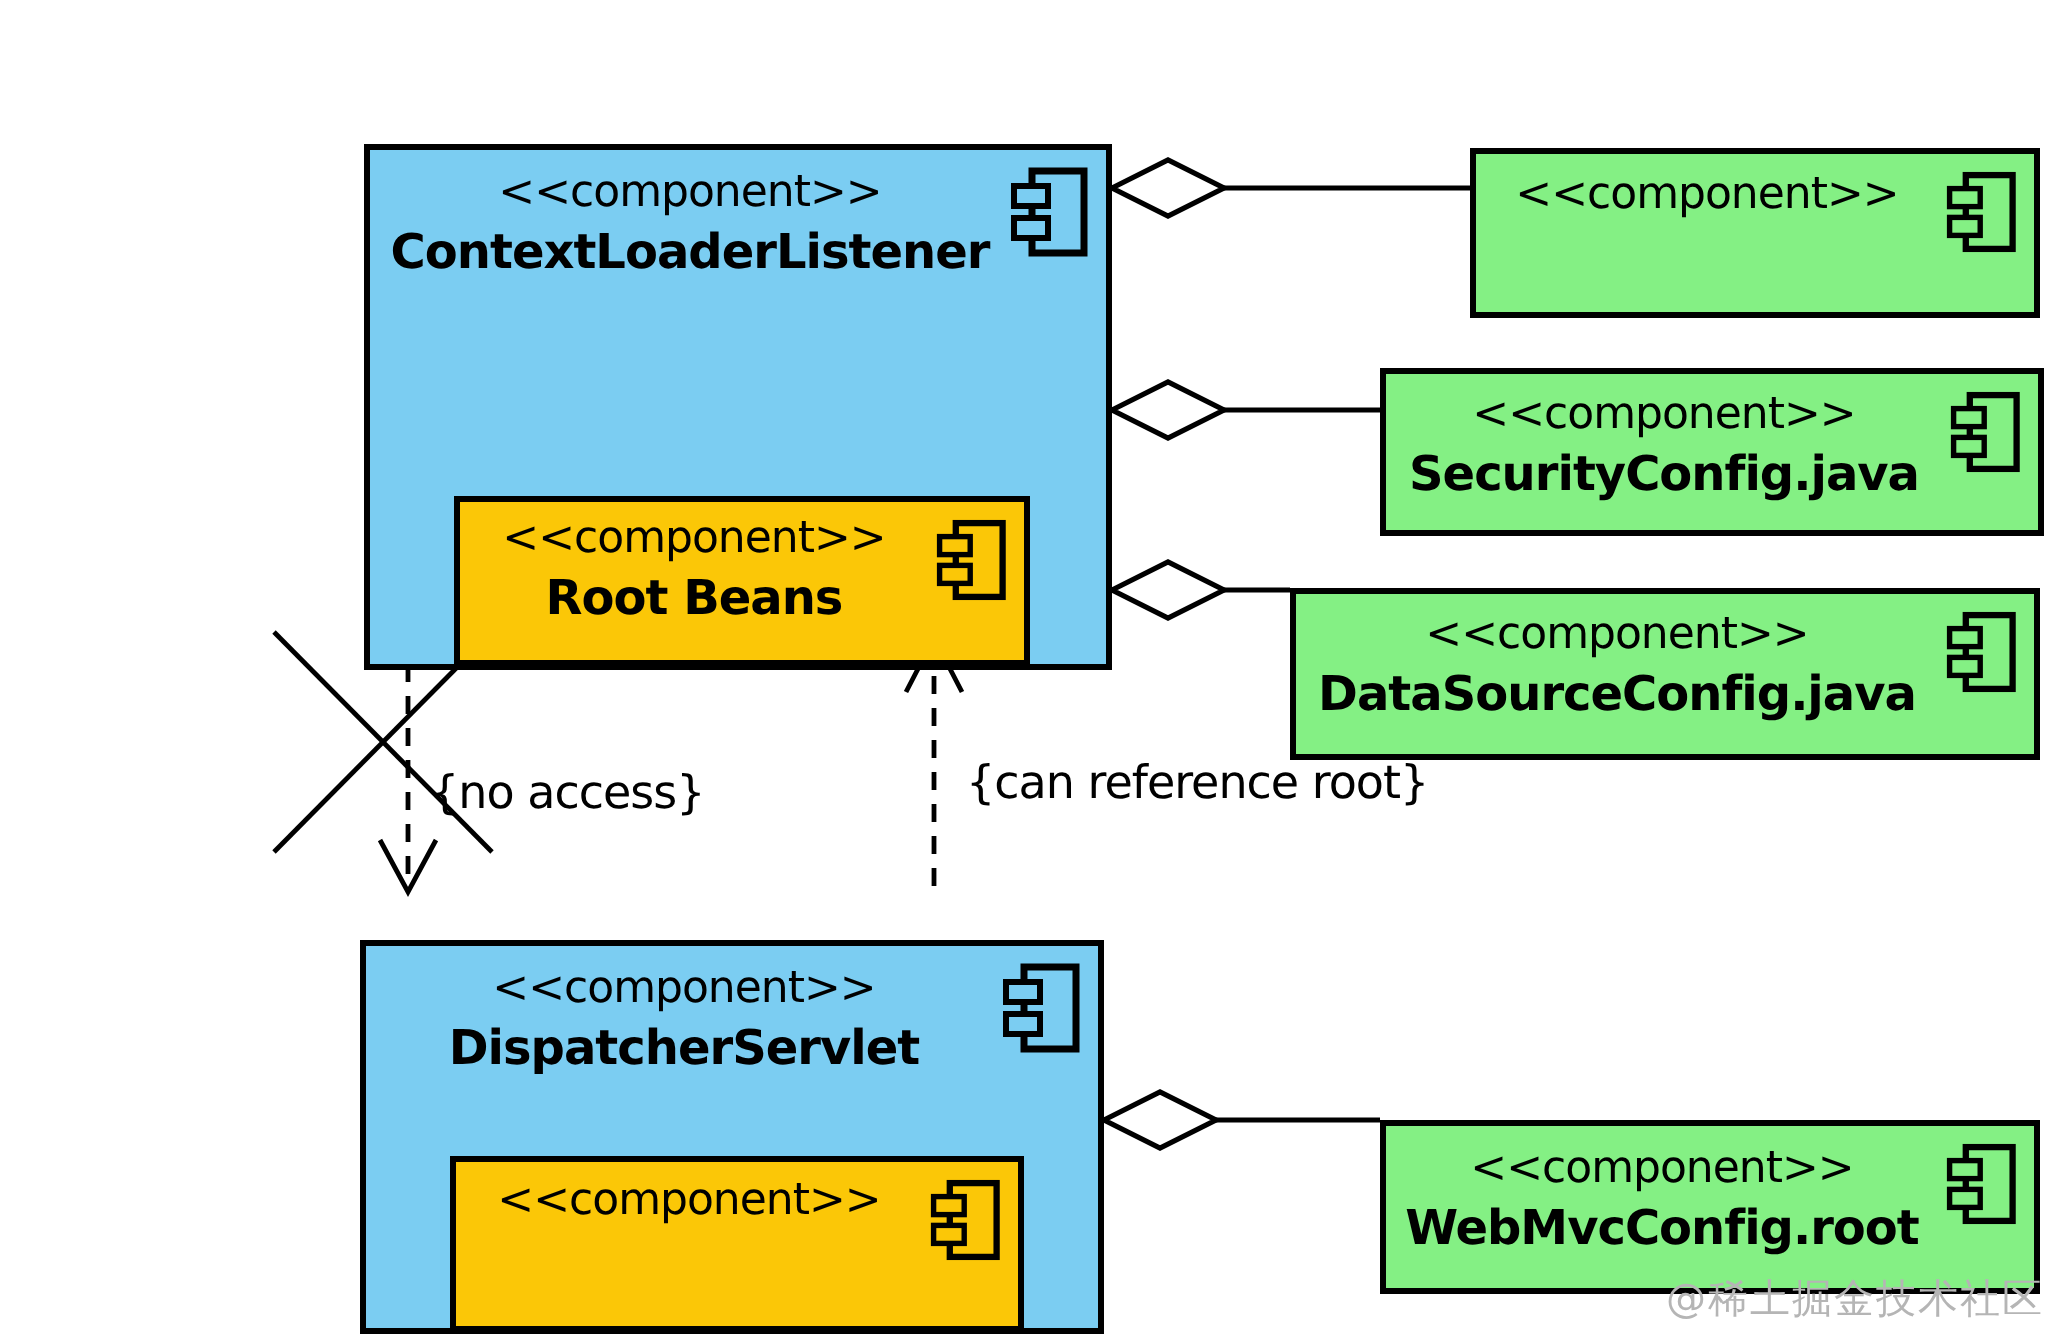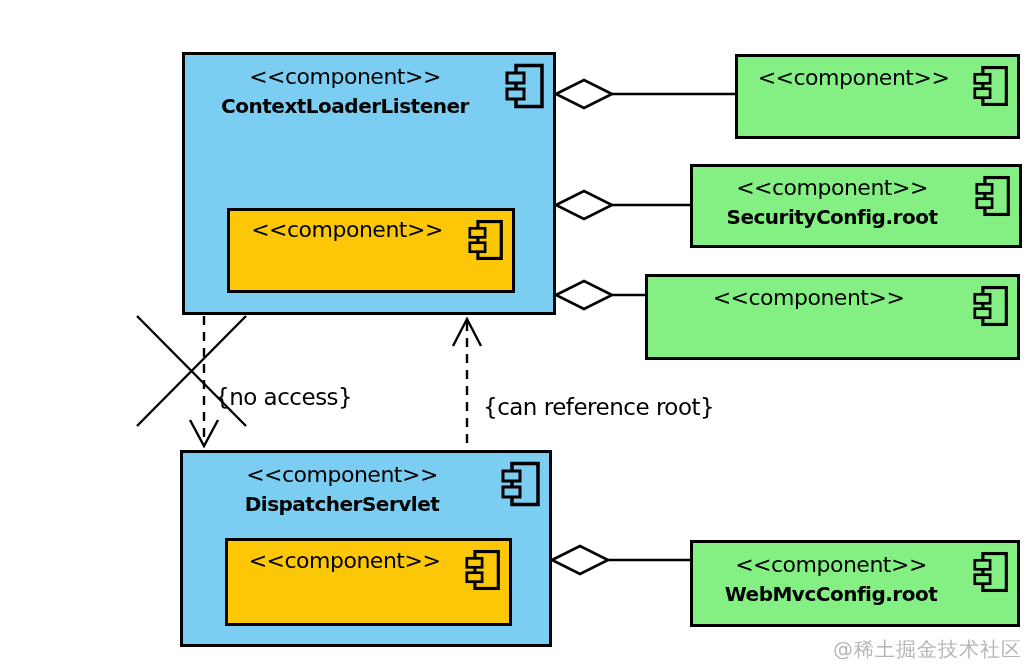--- a/index.html
+++ b/index.html
@@ -1,27 +1,27 @@
 <!DOCTYPE html>
 <html><head>
 <meta charset="utf-8">
 <style>
   html,body{margin:0;padding:0;background:#fff;}
   #canvas{
     position:relative;width:1030px;height:667px;background:#ffffff;overflow:hidden;
     font-family:"DejaVu Sans","Liberation Sans",sans-serif;color:#000;
   }
-  .comp{position:absolute;border:3px solid #000;box-sizing:border-box;}
+  .comp{position:absolute;border:3px solid #000;box-sizing:border-box;margin-top:20px;}
   .blue{background:#7bcdf2;}
   .green{background:#84f084;}
   .orange{background:#fbc707;}
   .comp-head{padding-top:8px;text-align:center;}
   .pad-icon{padding-right:48px;}
   .stereo{font-size:22px;line-height:28px;letter-spacing:-0.5px;}
-  .cname{font-size:20px;font-weight:bold;line-height:30px;letter-spacing:-0.5px;}
+  .cname{font-size:24px;font-weight:bold;line-height:30px;letter-spacing:-0.5px;}
   .comp-icon{position:absolute;top:8px;right:8px;}
   .icon-body{fill:none;stroke:#000;stroke-width:3.5;}
   .icon-tab{stroke:#000;stroke-width:3;}
   .blue > .comp-icon .icon-tab{fill:#7bcdf2;}
   .green > .comp-icon .icon-tab{fill:#84f084;}
   .orange > .comp-icon .icon-tab{fill:#fbc707;}
   #connector-layer{position:absolute;left:0;top:0;width:1030px;height:667px;pointer-events:none;}
   .solid-line{stroke:#000;stroke-width:2.6;fill:none;}
   .diamond{fill:#ffffff;stroke:#000;stroke-width:2.6;}
   .dashed-line{stroke:#000;stroke-width:2.4;stroke-dasharray:9 7;fill:none;}
@@ -66,20 +66,21 @@
     </div>
     <svg class="comp-icon" width="40" height="46" viewBox="0 0 40 46">
       <rect class="icon-body" x="11" y="2.5" width="26" height="41"></rect>
       <rect class="icon-tab" x="2" y="10" width="17" height="10"></rect>
       <rect class="icon-tab" x="2" y="26" width="17" height="10"></rect>
     </svg>
 
     <div class="comp orange" style="left:42px;top:153px;width:288px;height:85px">
       <div class="comp-head pad-icon" style="padding-top:5px">
         <div class="stereo">&lt;&lt;component&gt;&gt;</div>
+        <div class="cname">Root Beans</div>
       </div>
       <svg class="comp-icon" width="36" height="42" viewBox="0 0 40 46">
         <rect class="icon-body" x="11" y="2.5" width="26" height="41"></rect>
         <rect class="icon-tab" x="2" y="10" width="17" height="10"></rect>
         <rect class="icon-tab" x="2" y="26" width="17" height="10"></rect>
       </svg>
     </div>
   </div>
 
   <div class="comp blue" style="left:180px;top:450px;width:372px;height:197px">
@@ -112,32 +113,33 @@
     <svg class="comp-icon" width="36" height="42" viewBox="0 0 40 46">
       <rect class="icon-body" x="11" y="2.5" width="26" height="41"></rect>
       <rect class="icon-tab" x="2" y="10" width="17" height="10"></rect>
       <rect class="icon-tab" x="2" y="26" width="17" height="10"></rect>
     </svg>
   </div>
 
   <div class="comp green" style="left:690px;top:164px;width:332px;height:84px">
     <div class="comp-head pad-icon" style="padding-top:7px">
       <div class="stereo">&lt;&lt;component&gt;&gt;</div>
-      <div class="cname">SecurityConfig.root</div>
+      <div class="cname">SecurityConfig.java</div>
     </div>
     <svg class="comp-icon" width="36" height="42" viewBox="0 0 40 46">
       <rect class="icon-body" x="11" y="2.5" width="26" height="41"></rect>
       <rect class="icon-tab" x="2" y="10" width="17" height="10"></rect>
       <rect class="icon-tab" x="2" y="26" width="17" height="10"></rect>
     </svg>
   </div>
 
   <div class="comp green" style="left:645px;top:274px;width:375px;height:86px">
     <div class="comp-head pad-icon" style="padding-top:7px">
       <div class="stereo">&lt;&lt;component&gt;&gt;</div>
+      <div class="cname">DataSourceConfig.java</div>
     </div>
     <svg class="comp-icon" width="36" height="42" viewBox="0 0 40 46">
       <rect class="icon-body" x="11" y="2.5" width="26" height="41"></rect>
       <rect class="icon-tab" x="2" y="10" width="17" height="10"></rect>
       <rect class="icon-tab" x="2" y="26" width="17" height="10"></rect>
     </svg>
   </div>
 
   <div class="comp green" style="left:690px;top:540px;width:330px;height:87px">
     <div class="comp-head pad-icon" style="padding-top:8px">
@@ -145,17 +147,17 @@
       <div class="cname">WebMvcConfig.root</div>
     </div>
     <svg class="comp-icon" width="36" height="42" viewBox="0 0 40 46">
       <rect class="icon-body" x="11" y="2.5" width="26" height="41"></rect>
       <rect class="icon-tab" x="2" y="10" width="17" height="10"></rect>
       <rect class="icon-tab" x="2" y="26" width="17" height="10"></rect>
     </svg>
   </div>
 
   <div class="note-label" style="left:215px;top:384px">{no access}</div>
-  <div class="note-label" style="left:483px;top:394px">{can reference root}</div>
+  <div class="note-label" style="left:483px;top:379px">{can reference root}</div>
 
   <div id="watermark">@稀土掘金技术社区</div>
 
 </div>
 
 </body></html>

